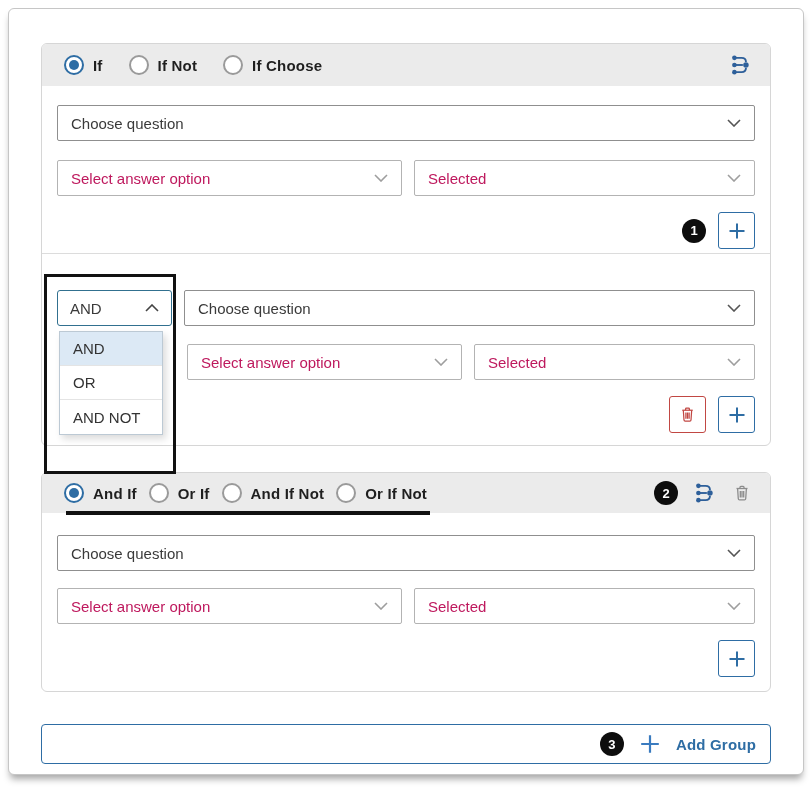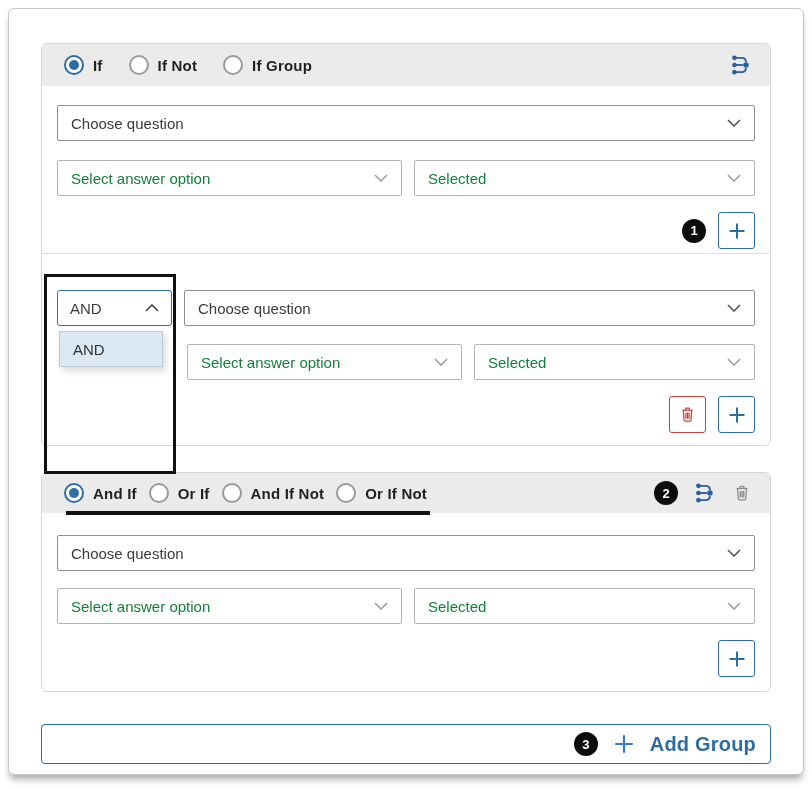--- a/index.html
+++ b/index.html
@@ -29,21 +29,21 @@
   .radio{display:inline-flex;align-items:center;gap:9px;cursor:pointer;}
   .rdot{width:20px;height:20px;border-radius:50%;background:#fff;border:2px solid #9a9a9a;position:relative;flex:0 0 auto;}
   .radio.sel .rdot{border-color:var(--accent);}
   .radio.sel .rdot::after{content:"";position:absolute;left:50%;top:50%;width:10px;height:10px;margin:-5px 0 0 -5px;border-radius:50%;background:var(--accent);}
   .rlabel{font-size:15px;font-weight:bold;color:#1f1f1f;letter-spacing:.2px;}
   
   .select{
     height:36px;border:1px solid #b3b3b3;border-radius:2px;background:#fff;
     display:flex;align-items:center;padding:8px 13px;cursor:pointer;
   }
-  .select .sel-text{font-size:15px;color:#15803d;flex:1;white-space:nowrap;overflow:hidden;}
+  .select .sel-text{font-size:15px;color:#be185d;flex:1;white-space:nowrap;overflow:hidden;}
   .select.dark{border-color:#8f8f8f;}
   .select.dark .sel-text{color:#3a3a3a;}
   .select .chev{flex:0 0 auto;margin-left:10px;}
   
   .cond1{padding:19px 15px 2px;}
   .cond2{padding:36px 15px 12px;border-top:1px solid #dcdcdc;}
   .body2{padding:22px 15px 14px;}
   .row{display:flex;gap:12px;margin-bottom:0;}
   .mb19{margin-bottom:19px;} .mb18{margin-bottom:18px;} .mb17{margin-bottom:17px;} .mb16{margin-bottom:16px;}
   .w345{width:345px;} .w275{width:275px;} .grow{flex:1;}
@@ -86,41 +86,41 @@
   .ann-underline{
     position:absolute;left:24px;top:38px;width:364px;height:4px;
     background:var(--ann);z-index:4;pointer-events:none;
   }
   
   .add-group{
     margin-top:32px;height:40px;border:1px solid var(--accent);border-radius:4px;
     background:#fff;display:flex;align-items:center;justify-content:flex-end;
     padding:0 14px;gap:15px;cursor:pointer;
   }
-  .add-group-label{font-size:20px;font-weight:bold;color:var(--accent);letter-spacing:.2px;}
+  .add-group-label{font-size:15px;font-weight:bold;color:var(--accent);letter-spacing:.2px;}
   .gap26{height:26px;}
 </style>
 </head>
 <body>
 
 <div class="card">
 
   <div class="group">
     <div class="group-header">
       <label class="radio sel">
         <span class="rdot"></span>
         <span class="rlabel">If</span>
       </label>
       <label class="radio">
         <span class="rdot"></span>
         <span class="rlabel">If Not</span>
       </label>
       <label class="radio">
         <span class="rdot"></span>
-        <span class="rlabel">If Group</span>
+        <span class="rlabel">If Choose</span>
       </label>
       <div class="header-right">
         <svg width="22" height="22" viewBox="0 0 20 20">
           <g fill="none" stroke="#2d5f9a" stroke-width="1.7">
             <path d="M4 3.5 H10.5 C13 3.5 14.5 5 14.5 7.2"></path>
             <path d="M4 16.5 H10.5 C13 16.5 14.5 15 14.5 12.8"></path>
             <path d="M4 10 H11.7"></path>
           </g>
           <g fill="#2d5f9a">
             <circle cx="4" cy="3.5" r="2.1"></circle>
@@ -169,20 +169,22 @@
       <div class="row mb18">
         <div class="join-wrap">
           <div class="join-select">
             <span class="sel-text">AND</span>
             <svg class="chev" width="14" height="8" viewBox="0 0 14 8">
                 <path d="M1 7 L7 1 L13 7" fill="none" stroke="#444" stroke-width="1.6"></path>
               </svg>
           </div>
           <div class="dropdown">
             <div class="dd-opt hl">AND</div>
+            <div class="dd-opt">OR</div>
+            <div class="dd-opt">AND NOT</div>
           </div>
           <div class="ann-rect"></div>
         </div>
         <div class="select dark grow">
           <span class="sel-text">Choose question</span>
           <svg class="chev" width="14" height="8" viewBox="0 0 14 8">
               <path d="M1 1 L7 7 L13 1" fill="none" stroke="#555" stroke-width="1.6"></path>
             </svg>
         </div>
       </div>

